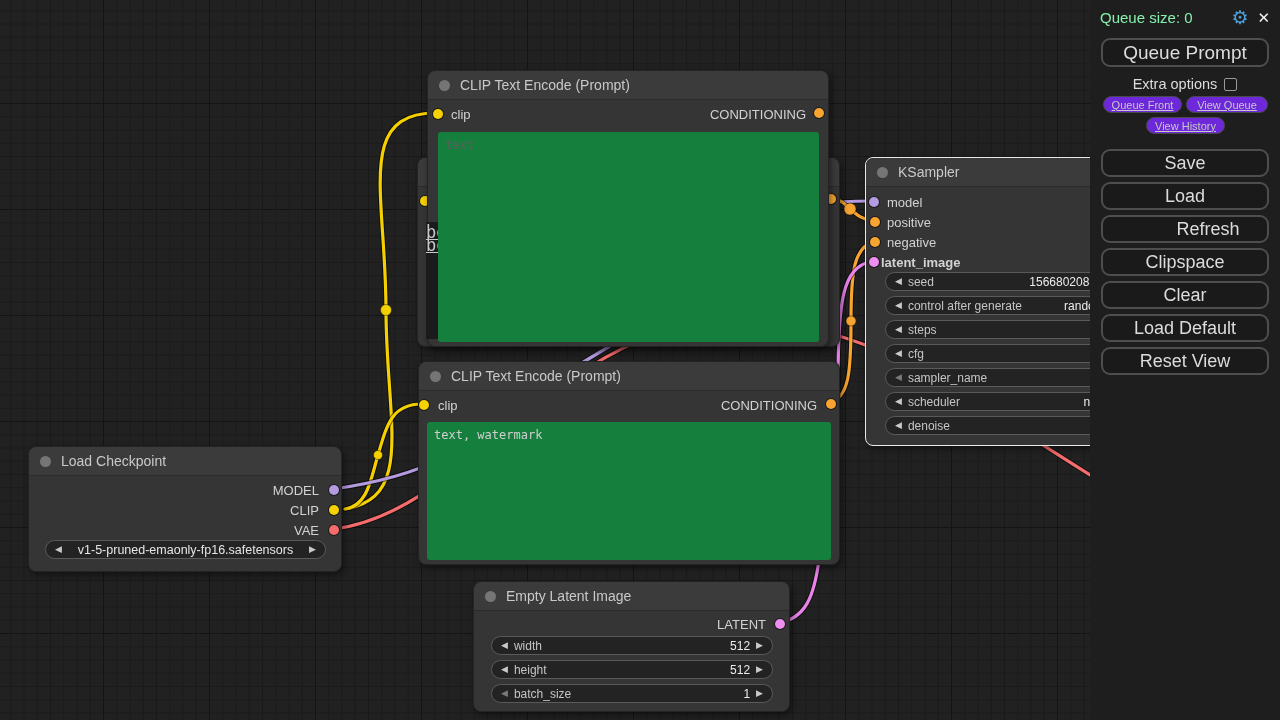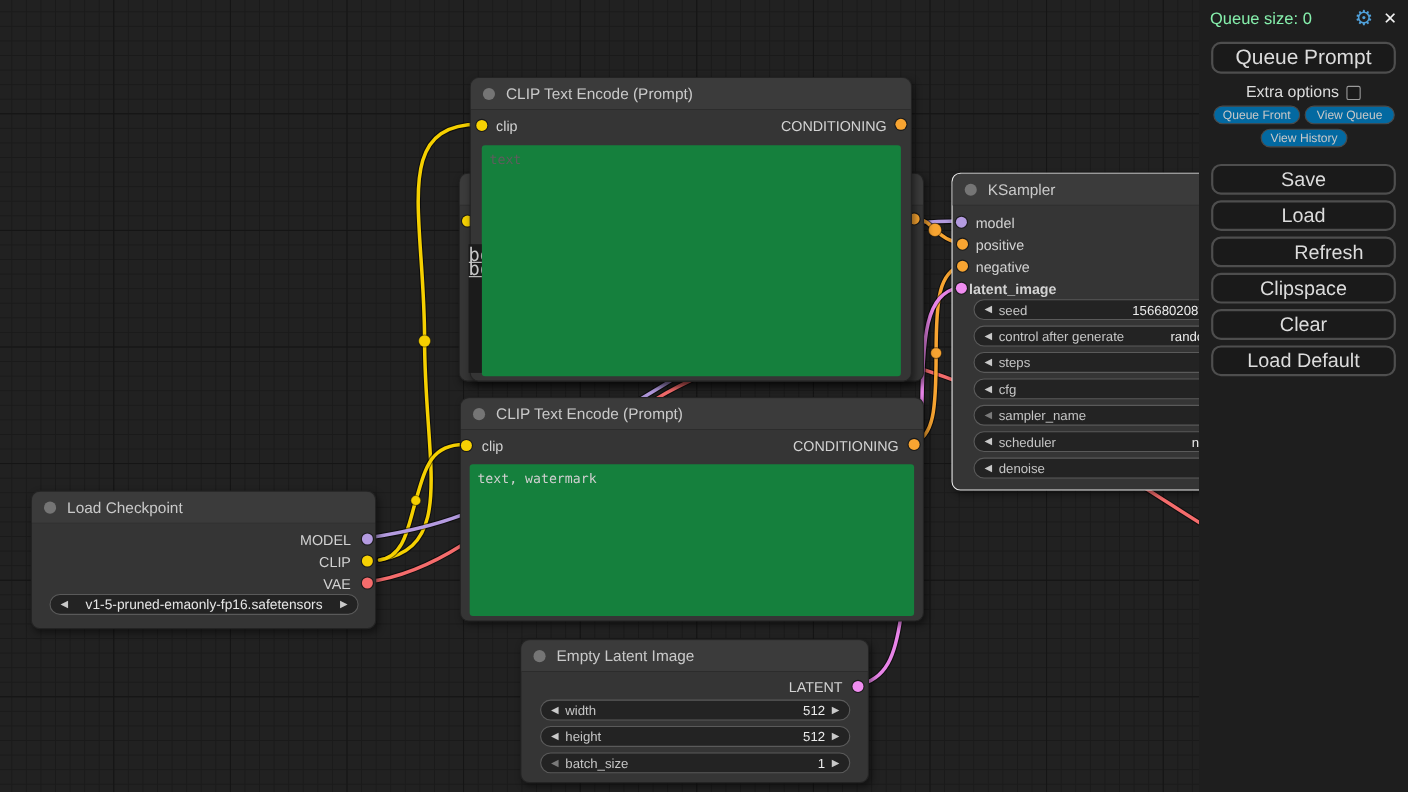--- a/index.html
+++ b/index.html
@@ -54,23 +54,23 @@
     box-sizing:border-box;}
   .sb-head{display:flex;align-items:center;gap:9px;padding:8px 10px 0 10px;}
   .sb-qsize{font-size:15px;color:#86efac;flex:1;}
   .sb-gear{color:#4f9fd8;font-size:19px;line-height:1;cursor:pointer;}
   .sb-close{color:#f2f2f2;font-size:15px;line-height:1;cursor:pointer;}
   .btn{position:absolute;left:11px;width:168px;box-sizing:border-box;background:#1a1a1a;
     border:2px solid #4e4e4e;border-radius:9px;color:#dcdcdc;display:flex;align-items:center;
     justify-content:center;cursor:pointer;}
   .btn-big{height:28px;font-size:18px;}
   .btn-qp{top:38px;height:29px;font-size:19px;}
-  .btn-sm{position:absolute;box-sizing:border-box;background:#0369a1;border:1.5px solid #4a4a4a;
+  .btn-sm{position:absolute;box-sizing:border-box;background:#6d28d9;border:1.5px solid #4a4a4a;
     border-radius:9px;color:#c8c8c8;font-size:11px;display:flex;align-items:center;justify-content:center;
-    height:17px;cursor:pointer;}
+    height:17px;cursor:pointer;text-decoration:underline;}
   .extra{position:absolute;top:76px;left:0;width:100%;display:flex;align-items:center;justify-content:center;
     gap:7px;font-size:14.5px;color:#dcdcdc;}
   .chk{width:11px;height:11px;border:1px solid #9a9a9a;background:#1a1a1a;border-radius:2px;cursor:pointer;}
 </style>
 </head>
 <body>
 
 <div id="stage">
 
   <svg id="wires" width="1280" height="720">
@@ -244,15 +244,16 @@
     </div>
     <div class="btn-sm" style="left:13px;top:96px;width:79px;">Queue Front</div>
     <div class="btn-sm" style="left:96px;top:96px;width:82px;">View Queue</div>
     <div class="btn-sm" style="left:56px;top:117px;width:79px;">View History</div>
     <div class="btn btn-big" style="top:182px;">Load</div>
     <div class="btn btn-big" style="top:149px;">Save</div>
     <div class="btn btn-big" style="top:215px;padding-left:46px;">Refresh</div>
     <div class="btn btn-big" style="top:248px;">Clipspace</div>
     <div class="btn btn-big" style="top:281px;">Clear</div>
     <div class="btn btn-big" style="top:314px;">Load Default</div>
+    <div class="btn btn-big" style="top:347px;">Reset View</div>
   </div>
 
 </div>
 
 </body></html>

